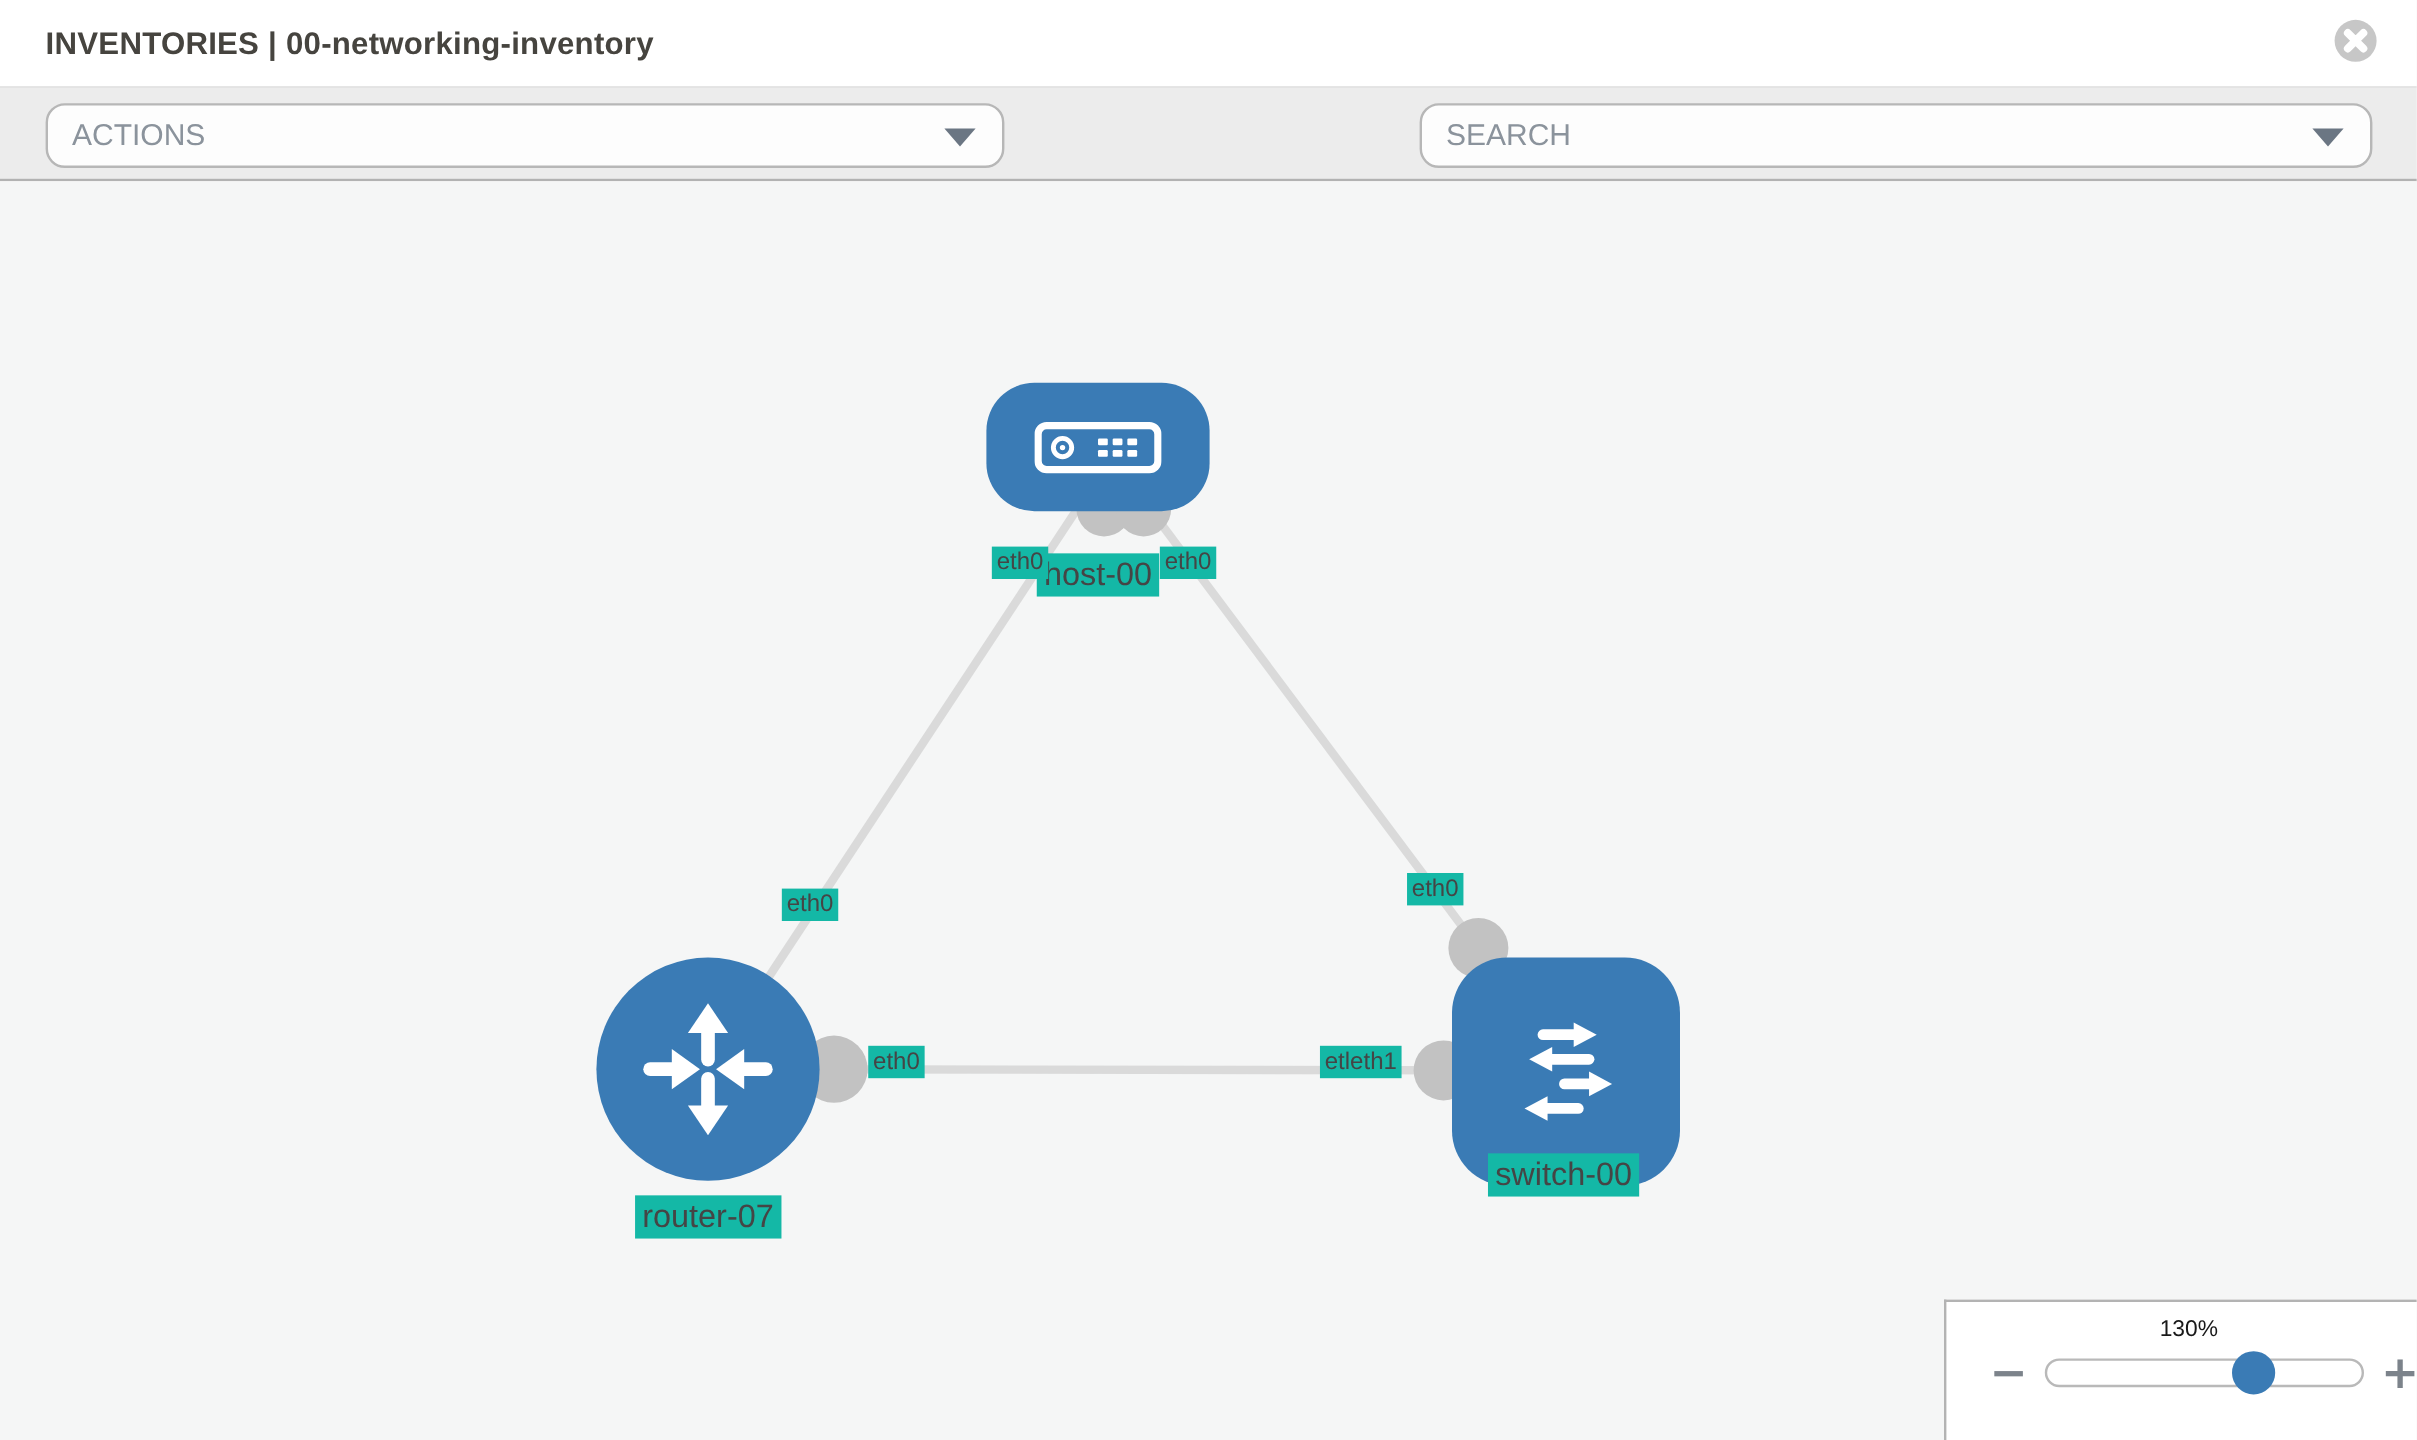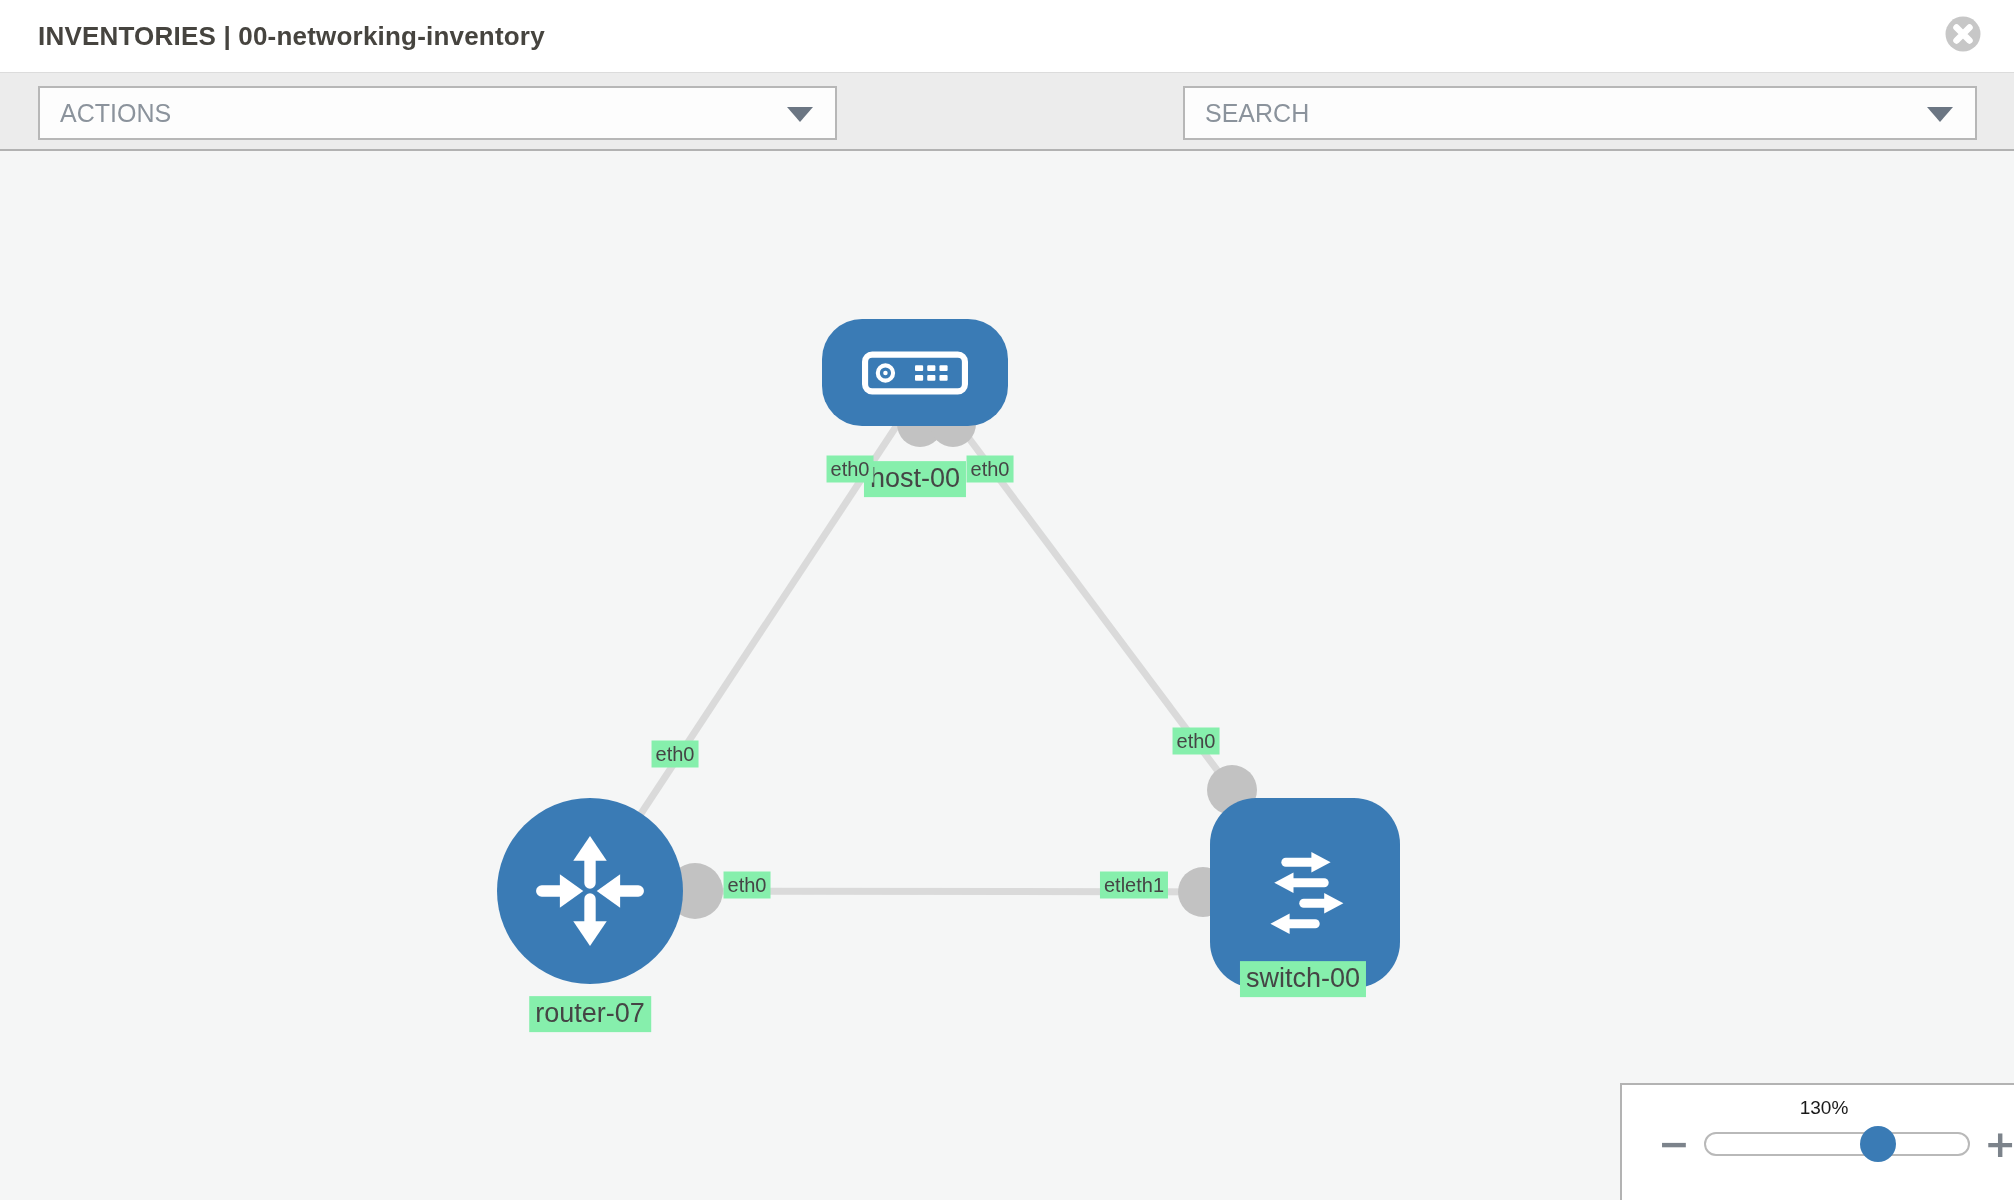--- a/index.html
+++ b/index.html
@@ -24,21 +24,21 @@
     border:none;background:transparent;padding:0;cursor:pointer;
   }
 
   
   .tbar{
     position:relative;height:76px;background:#ececec;
     border-top:1px solid #dcdcdc;border-bottom:2px solid #b2b2b2;
   }
   .select{
     position:absolute;top:13px;height:54px;background:#fdfdfd;
-    border:2px solid #b7b7b7;border-radius:0;box-sizing:border-box;
+    border:2px solid #b7b7b7;border-radius:16px;box-sizing:border-box;
     cursor:pointer;
     padding-left:45px;
   }
   .select .sel-text{
     position:absolute;left:20px;top:0;line-height:50px;
     font-size:25px;color:#8b939c;
   }
   .caret{
     position:absolute;right:22px;top:50%;margin-top:-6px;
     width:0;height:0;
@@ -60,21 +60,21 @@
   }
   .linklayer{position:absolute;left:0;top:0;}
 
   .node{position:absolute;background:#3a7bb5;display:flex;align-items:center;justify-content:center;cursor:grab;}
   .node-host{left:822px;top:168px;width:186px;height:107px;border-radius:40px;}
   .node-router{left:497px;top:647px;width:186px;height:186px;border-radius:50%;}
   .node-switch{left:1210px;top:647px;width:190px;height:190px;border-radius:46px;}
 
   .chip{
     position:absolute;transform:translate(-50%,-50%);
-    background:#86efac;color:#454545;white-space:nowrap;
+    background:#14b8a6;color:#454545;white-space:nowrap;
     padding:1px 6px;line-height:1.25;
   }
   .chip.node-lbl{font-size:27px;}
   .chip.port-lbl{font-size:20px;padding:1px 4px;}
   .lbl-host      {left:915px; top:305px;margin-top:23px;}
   .lbl-eth-hl    {left:850px; top:318px;}
   .lbl-eth-hr    {left:990px; top:318px;}
   .lbl-eth-rt    {left:675px; top:603px;}
   .lbl-eth-st    {left:1196px;top:590px;}
   .lbl-eth-rr    {left:747px; top:734px;}

